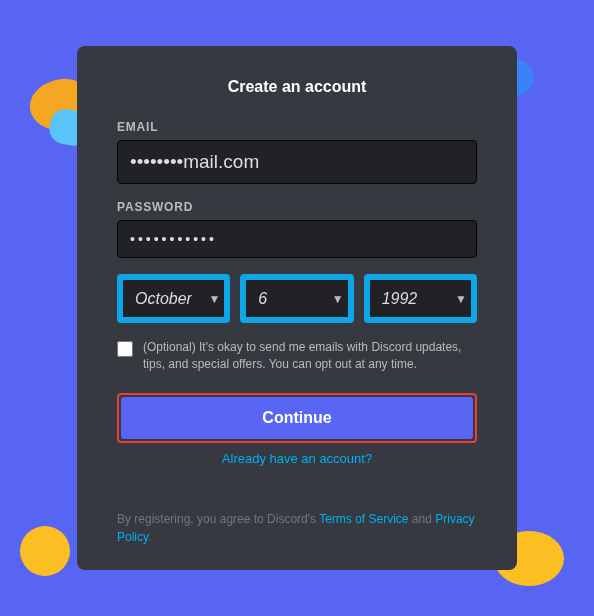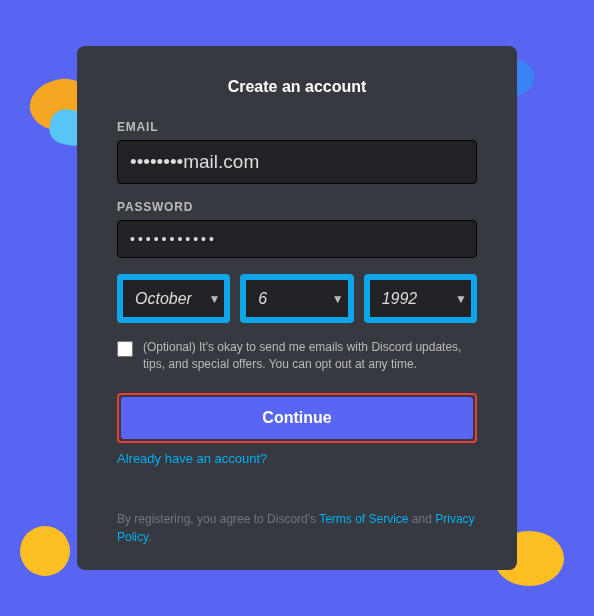--- a/index.html
+++ b/index.html
@@ -190,20 +190,21 @@
       cursor: pointer;
       text-align: center;
     }
 
     .login-link {
       color: #00b0f4;
       font-size: 13px;
       text-decoration: none;
       display: block;
       margin-bottom: 20px;
+      text-align: center;
     }
 
     .tos-text {
       color: #72767d;
       font-size: 12px;
       line-height: 1.5;
       margin-top: 44px;
     }
 
     .tos-link {

